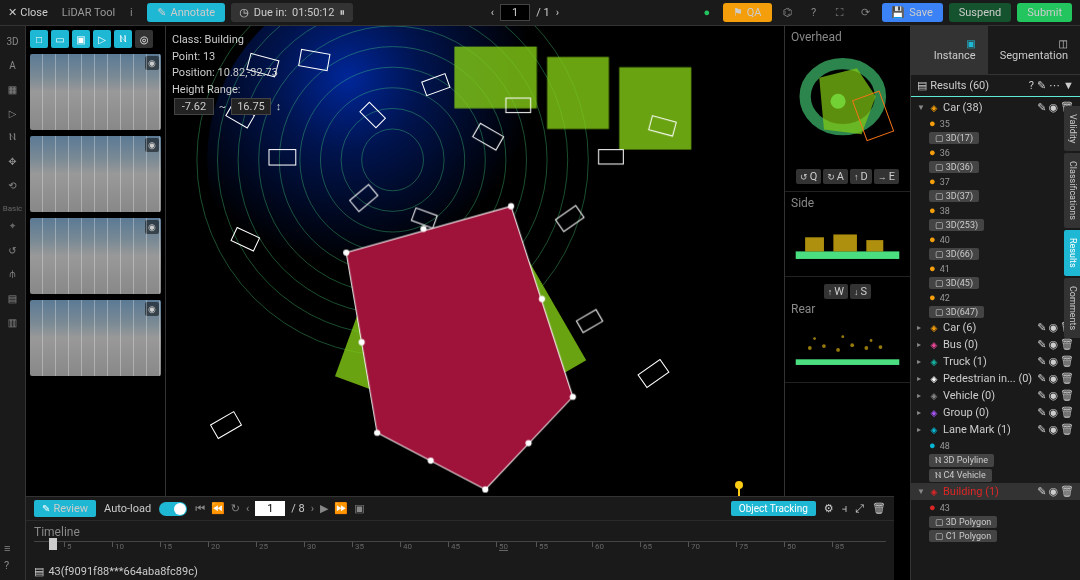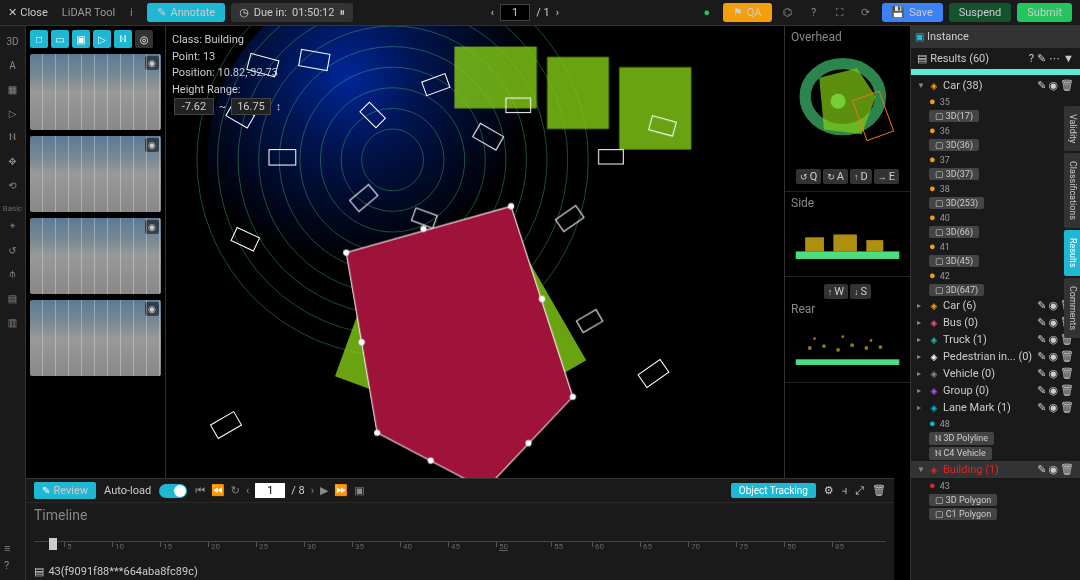--- a/index.html
+++ b/index.html
@@ -42,23 +42,23 @@
 .side-views{width:126px;background:#000;border-left:1px solid #333;display:flex;flex-direction:column}
 .sv-section{padding:4px 6px;border-bottom:1px solid #222}
 .sv-title{font-size:12px;color:#888;margin-bottom:2px}
 .sv-canvas{height:120px;background:#000;position:relative;overflow:hidden}
 .sv-canvas.short{height:60px}
 .nav-keys{display:flex;gap:2px;justify-content:center;padding:3px}
 .nav-keys .key{background:#333;padding:1px 4px;border-radius:2px;font-size:9px;display:flex;align-items:center;gap:2px}
 
 .right-panel{width:170px;background:#1a1a1a;border-left:1px solid #333;display:flex;flex-direction:column}
 .rp-tabs{display:flex;border-bottom:1px solid #333}
-.rp-tab{flex:1;padding:4px;text-align:left;cursor:pointer;font-size:10px}
+.rp-tab{flex:1;padding:12px;text-align:right;cursor:pointer;font-size:10px}
 .rp-tab.active{background:#333;color:#1fb8d4}
-.rp-header{padding:4px 6px;display:flex;align-items:flex-end;justify-content:space-between;border-bottom:6px solid #5eead4}
+.rp-header{padding:4px 6px;display:flex;align-items:flex-end;justify-content:space-between;border-bottom:1px solid #5eead4}
 .rp-body{flex:1;overflow-y:auto;padding:2px 0}
 .tree-item{padding:2px 6px;display:flex;align-items:center;gap:4px;cursor:pointer;font-size:10px}
 .tree-item .chev{width:8px;font-size:8px;color:#888}
 .tree-item .cube{width:10px;height:10px;display:inline-flex;align-items:center;justify-content:center;font-size:9px}
 .tree-item .actions{margin-left:auto;display:flex;gap:2px;color:#666;font-size:9px}
 .tree-sub{padding:1px 6px 1px 18px;display:flex;align-items:center;gap:4px;font-size:9px;color:#999}
 .tree-sub .tag{background:#444;padding:1px 6px;border-radius:2px;font-size:9px}
 .tree-item.building{background:#333}
 .tree-item.building .name{color:#dc2626}
 
@@ -310,20 +310,21 @@
               <circle cx="85" cy="22" r="1.5"></circle>
             </g>
           </svg>
       </div>
     </div>
   </div>
 
   <div class="right-panel">
     <div class="rp-tabs">
       <div class="rp-tab active">▣ <span>Instance</span></div>
+      <div class="rp-tab">◫ <span>Segmentation</span></div>
     </div>
     <div class="rp-header">
       <span>▤ <span>Results (60)</span></span>
       <div class="mini-icons">
         <span>?</span>
         <span>✎</span>
         <span>⋯</span>
         <span>▼</span>
       </div>
     </div>
@@ -489,34 +490,34 @@
       <span class="tb">▣</span>
     </div>
     <div style="flex:1"></div>
     <div class="obj-track">Object Tracking</div>
     <span class="icon-btn">⚙</span>
     <span class="icon-btn">⫞</span>
     <span class="icon-btn">⤢</span>
     <span class="icon-btn">🗑</span>
   </div>
   <div class="timeline">
-    <div style="font-size:14px;color:#888;margin-bottom:18px">Timeline</div>
+    <div style="font-size:12px;color:#888;margin-bottom:2px">Timeline</div>
     <div class="tl-ruler" id="tl-ruler">
       <div class="tl-marker" style="left:15px"></div>
     <div class="tl-tick" style="left: 30px;">5</div>
         <div class="tl-tick" style="left: 78px;">10</div>
         <div class="tl-tick" style="left: 126px;">15</div>
         <div class="tl-tick" style="left: 174px;">20</div>
         <div class="tl-tick" style="left: 222px;">25</div>
         <div class="tl-tick" style="left: 270px;">30</div>
         <div class="tl-tick" style="left: 318px;">35</div>
         <div class="tl-tick" style="left: 366px;">40</div>
         <div class="tl-tick" style="left: 414px; text-align: right;">45</div>
         <div class="tl-tick" style="left: 462px; text-decoration: underline;">50</div>
-        <div class="tl-tick" style="left: 517px;">55</div>
+        <div class="tl-tick" style="left: 502px;">55</div>
         <div class="tl-tick" style="left: 558px;">60</div>
         <div class="tl-tick" style="left: 606px;">65</div>
         <div class="tl-tick" style="left: 654px;">70</div>
         <div class="tl-tick" style="left: 702px;">75</div>
         <div class="tl-tick" style="left: 750px;">50</div>
         <div class="tl-tick" style="left: 798px;">85</div>
       </div>
   </div>
   <div class="file-row">
     <span>▤</span>

